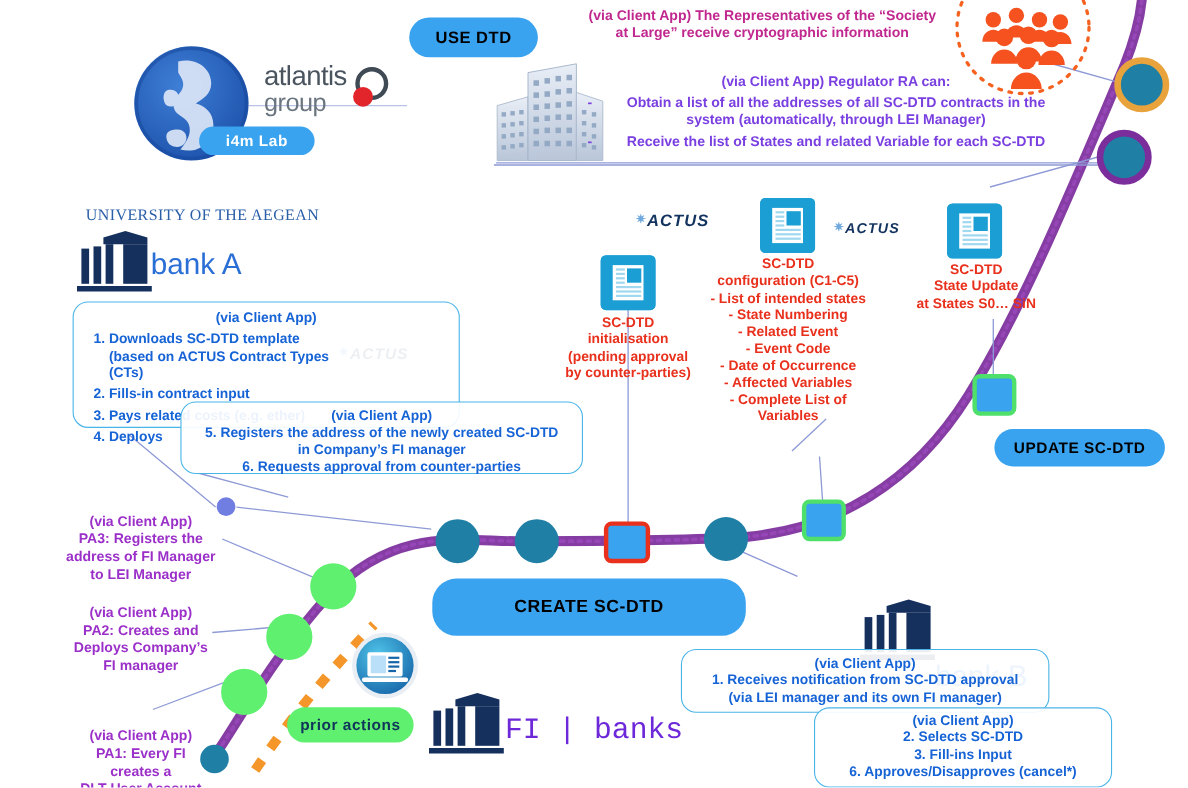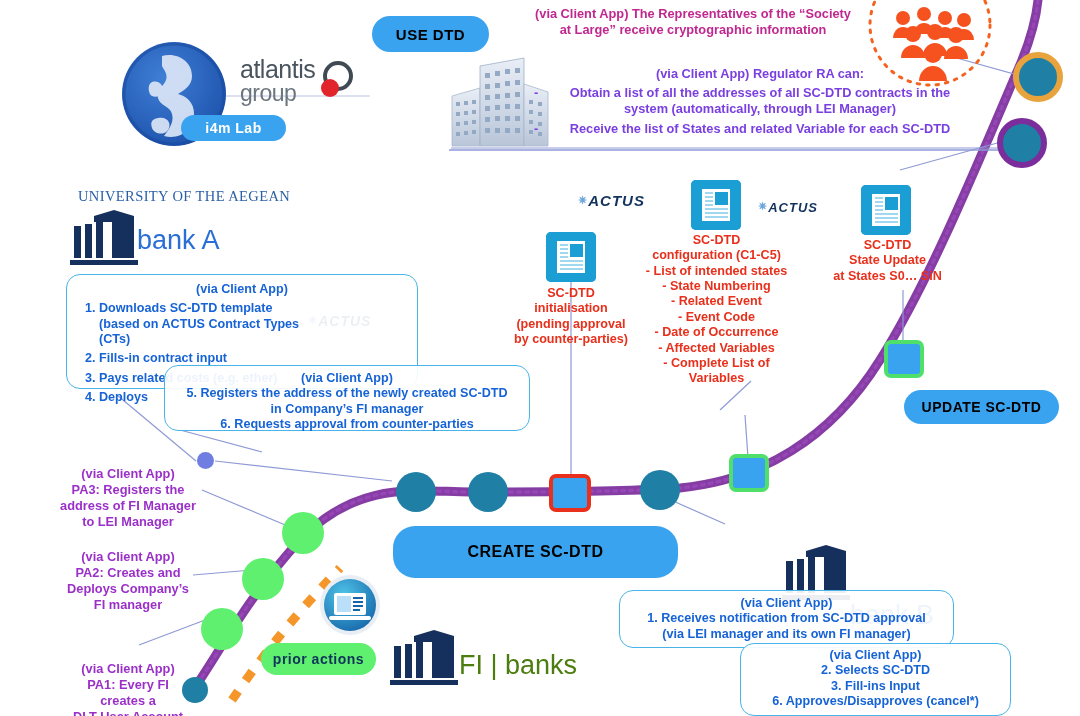--- a/index.html
+++ b/index.html
@@ -36,21 +36,21 @@
   .boxB{left:619px;top:590px;width:335px;height:58px;padding:5px 6px 0 6px;text-align:center;}
   .boxB2{left:740px;top:643px;width:271px;height:73px;padding:4px 6px 0 6px;text-align:center;}
 
   
   .ptxt{position:absolute;color:#9B30C9;font-weight:bold;font-size:12.8px;line-height:1.25;text-align:center;}
   .ptxt.mag{color:#c0288f;}
   .ptxt.reg{color:#7a3fe0;}
   .rtxt{position:absolute;color:#e8301c;font-weight:bold;font-size:12.6px;line-height:1.22;text-align:center;}
 
   .label-bank{position:absolute;color:#2a6fd6;font-size:27px;font-weight:normal;}
-  .label-fi{position:absolute;color:#4d7c0f;font-size:27px;font-weight:normal;}
+  .label-fi{position:absolute;color:#6d28d9;font-size:27px;font-weight:normal;font-family:Liberation Mono, monospace;}
   .aegean{position:absolute;left:78px;top:146px;width:220px;text-align:left;color:#2a5fa8;
           font-family:"Liberation Serif", serif;font-size:14.5px;letter-spacing:.4px;margin-top:42px;}
 
   
   .node{position:absolute;border-radius:50%;}
   .nteal{background:#1f7fa5;}
   .ngreen{background:#5ef06e;}
   .nsq{position:absolute;border-radius:7px;background:#3aa3ef;box-sizing:border-box;}
   .nsq.red{border:4px solid #e8301c;}
   .nsq.grn{border:4px solid #4ee06a;}

